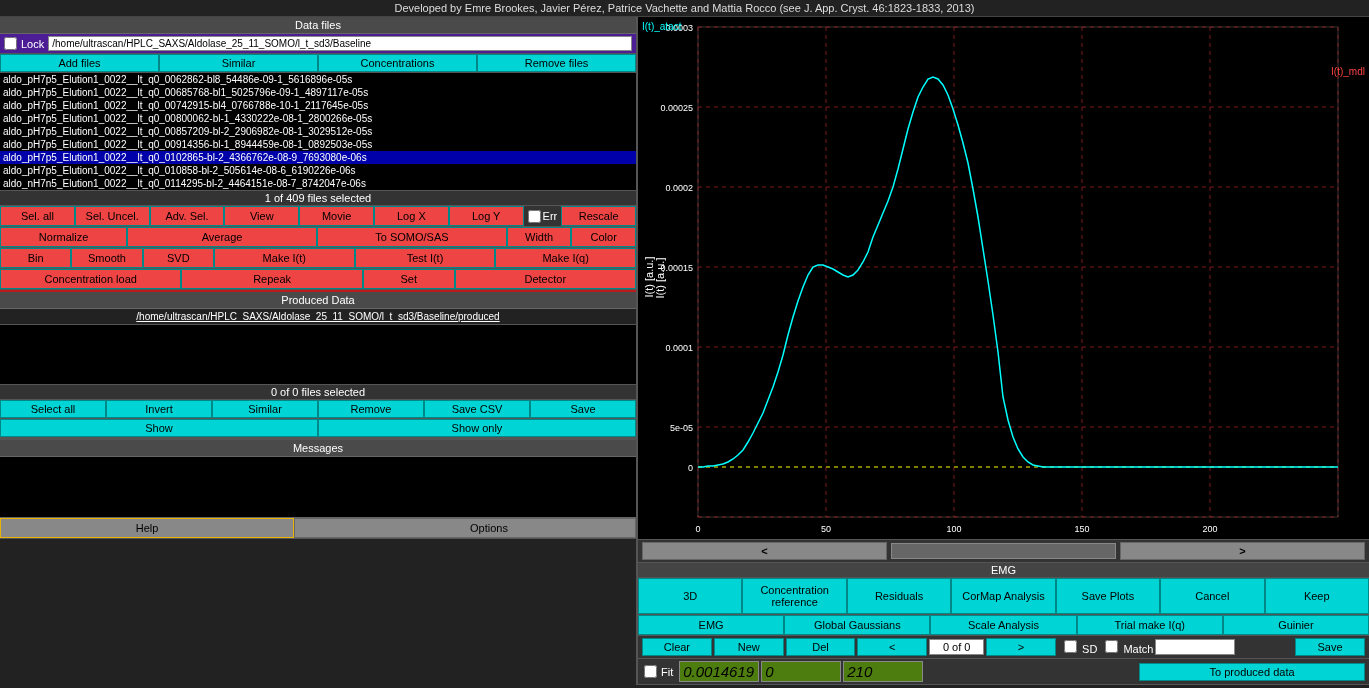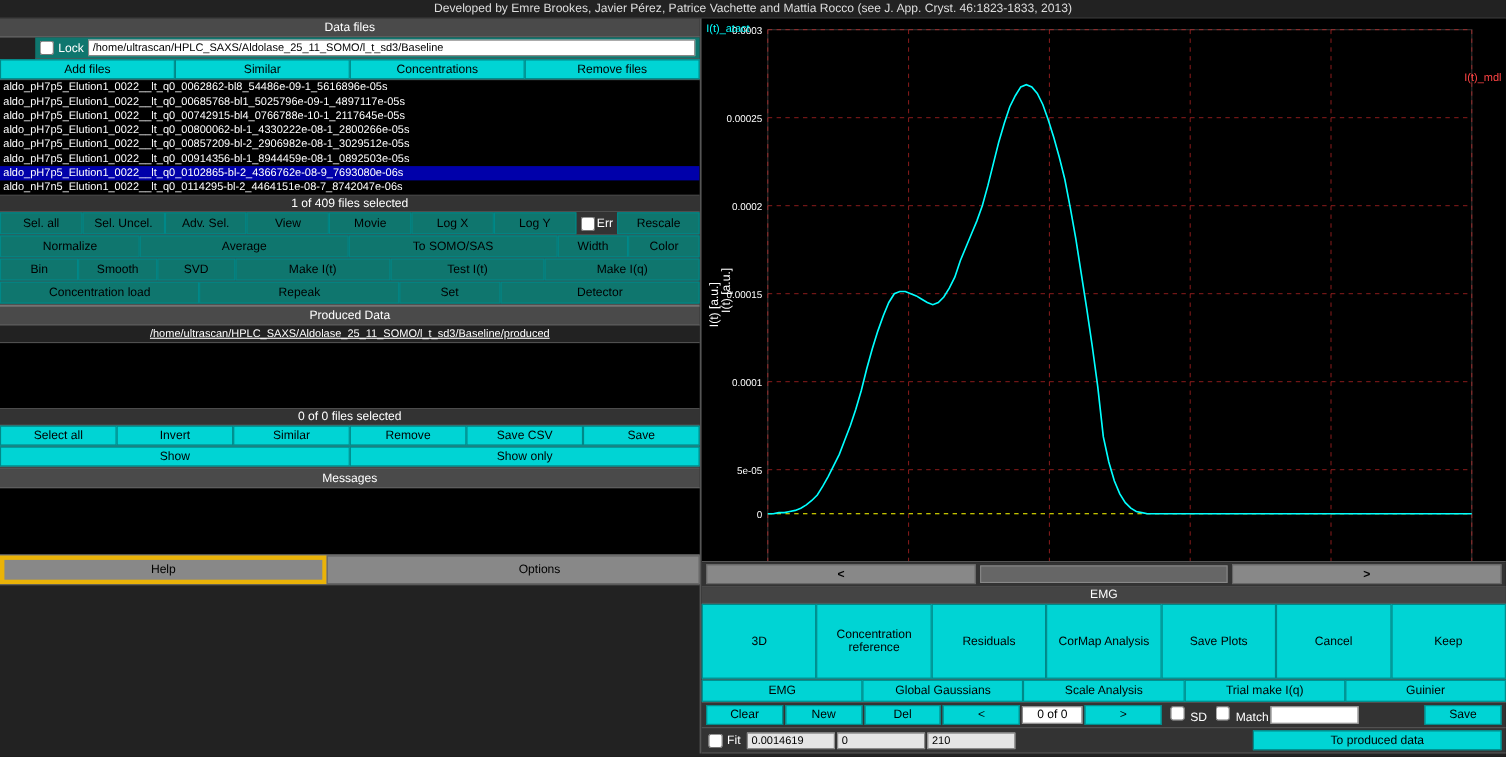--- a/index.html
+++ b/index.html
@@ -7,42 +7,42 @@
     
     .top-bar { background: #222; text-align: center; padding: 2px 0; font-size: 11px; color: #ddd; border-bottom: 1px solid #444; }
     
     .main-layout { display: flex; height: calc(688px - 20px); }
     
     
     .left-panel { width: 638px; min-width: 638px; display: flex; flex-direction: column; border-right: 2px solid #555; }
     
     .section-header { background: #4a4a4a; text-align: center; padding: 2px 0; font-size: 11px; color: #fff; border-bottom: 1px solid #666; }
     
-    .path-row { display: flex; align-items: center; padding: 2px 4px; background: #0f766e; border-bottom: 1px solid #555; margin-left: 32px; }
+    .path-row { display: flex; align-items: center; padding: 2px 4px; background: #4c1d95; border-bottom: 1px solid #555; }
     .path-row input[type="checkbox"] { margin-right: 4px; }
     .path-input { flex: 1; background: #fff; color: #000; border: 1px solid #888; font-size: 10px; padding: 1px 3px; }
     
     .btn-row { display: flex; border-bottom: 1px solid #555; }
     .btn-row button, .btn { flex: 1; background: #00d4d4; color: #000; border: 1px solid #008888; font-size: 11px; padding: 2px 0; cursor: pointer; text-align: center; }
     
     .file-list { flex: 1; background: #000; overflow-y: auto; border-bottom: 1px solid #555; max-height: 170px; }
     .file-item { color: #fff; font-size: 10px; padding: 1px 3px; white-space: nowrap; cursor: pointer; }
     .file-item.selected { background: #0000aa; color: #fff; }
     
     .status-row { text-align: center; color: #fff; background: #333; padding: 1px 0; font-size: 11px; border-bottom: 1px solid #555; }
     
     .controls-section { background: #333; }
     .ctrl-row { display: flex; border-bottom: 1px solid #555; }
-    .ctrl-row .btn { flex: 1; background: #0f766e; color: #000; border: 1px solid #008888; font-size: 11px; padding: 3px 0; cursor: pointer; text-align: center; }
+    .ctrl-row .btn { flex: 1; background: #ef4444; color: #000; border: 1px solid #008888; font-size: 11px; padding: 3px 0; cursor: pointer; text-align: center; }
     .ctrl-row .btn.wide { flex: 2; }
     .ctrl-row .btn.wider { flex: 3; }
     .ctrl-row label { display: flex; align-items: center; padding: 0 4px; font-size: 11px; color: #fff; }
     .ctrl-row label input { margin-right: 2px; }
     
-    .produced-section { background: #333; border-top: 2px solid #737373; }
+    .produced-section { background: #333; border-top: 2px solid #b91c1c; }
     .produced-path { text-align: center; color: #fff; padding: 2px; font-size: 10px; background: #222; border-bottom: 1px solid #555; text-decoration: underline; }
     .produced-list { background: #000; height: 60px; border-bottom: 1px solid #555; }
     .produced-status { text-align: center; color: #fff; background: #333; padding: 1px 0; font-size: 11px; border-bottom: 1px solid #555; }
     .produced-btns { display: flex; border-bottom: 1px solid #555; }
     .produced-btns .btn { flex: 1; }
     .produced-btns2 { display: flex; border-bottom: 1px solid #555; }
     .produced-btns2 .btn { flex: 1; }
     
     .messages-section { background: #333; border-top: 2px solid #555; }
     .messages-content { background: #000; height: 60px; }
@@ -59,34 +59,34 @@
     
     .bottom-controls { background: #333; }
     
     .emg-nav { display: flex; align-items: center; padding: 2px 4px; border-bottom: 1px solid #555; }
     .emg-nav .btn { background: #888; color: #000; border: 1px solid #666; padding: 2px 8px; cursor: pointer; font-size: 11px; }
     .emg-nav .progress-bar { flex: 1; height: 16px; background: #666; margin: 0 4px; border: 1px solid #888; }
     
     .emg-label { text-align: center; color: #fff; padding: 1px 0; font-size: 11px; border-bottom: 1px solid #555; background: #444; }
     
     .tab-row { display: flex; border-bottom: 1px solid #555; }
-    .tab-btn { flex: 1; background: #00d4d4; color: #000; border: 1px solid #008888; padding: 21px 2px; font-size: 11px; cursor: pointer; text-align: center; }
+    .tab-btn { flex: 1; background: #00d4d4; color: #000; border: 1px solid #008888; padding: 5px 2px; font-size: 11px; cursor: pointer; text-align: center; }
     
     .emg-tab-row { display: flex; border-bottom: 1px solid #555; }
     .emg-tab-btn { flex: 1; background: #00d4d4; color: #000; border: 1px solid #008888; padding: 3px 2px; font-size: 11px; cursor: pointer; text-align: center; }
     
     .emg-ctrl-row { display: flex; align-items: center; padding: 2px 4px; border-bottom: 1px solid #555; gap: 2px; }
     .emg-ctrl-row .btn { background: #00d4d4; color: #000; border: 1px solid #008888; padding: 2px 6px; cursor: pointer; font-size: 11px; }
     .emg-ctrl-row input[type="text"] { background: #fff; color: #000; border: 1px solid #888; font-size: 11px; padding: 1px 3px; }
     .emg-ctrl-row input[type="checkbox"] { margin: 0 2px; }
     .emg-ctrl-row .spacer { flex: 1; }
     
     .fit-row { display: flex; align-items: center; padding: 2px 4px; border-bottom: 1px solid #555; gap: 2px; }
     .fit-row label { color: #fff; font-size: 11px; margin-right: 4px; }
-    .fit-row input[type="text"] { background: #e5e5e5; color: #000; border: 1px solid #888; font-size: 10px; padding: 1px 3px; width: 80px; }
+    .fit-row input[type="text"] { background: #4d7c0f; color: #000; border: 1px solid #888; font-size: 15px; padding: 1px 3px; width: 80px; font-style: italic; }
     .fit-row .btn { background: #00d4d4; color: #000; border: 1px solid #008888; padding: 2px 6px; cursor: pointer; font-size: 11px; }
     .fit-row input[type="checkbox"] { margin: 0 2px; }
     .fit-row .spacer { flex: 1; }
   </style>
 </head>
 <body>
 
 <div class="top-bar">
   <span>Developed by Emre Brookes, Javier Pérez, Patrice Vachette and Mattia Rocco (see J. App. Cryst. 46:1823-1833, 2013)</span>
 </div>
@@ -112,20 +112,21 @@
       </div>
 
       <div class="file-list">
         <div class="file-item">aldo_pH7p5_Elution1_0022__lt_q0_0062862-bl8_54486e-09-1_5616896e-05s</div>
         <div class="file-item">aldo_pH7p5_Elution1_0022__lt_q0_00685768-bl1_5025796e-09-1_4897117e-05s</div>
         <div class="file-item">aldo_pH7p5_Elution1_0022__lt_q0_00742915-bl4_0766788e-10-1_2117645e-05s</div>
         <div class="file-item">aldo_pH7p5_Elution1_0022__lt_q0_00800062-bl-1_4330222e-08-1_2800266e-05s</div>
         <div class="file-item">aldo_pH7p5_Elution1_0022__lt_q0_00857209-bl-2_2906982e-08-1_3029512e-05s</div>
         <div class="file-item">aldo_pH7p5_Elution1_0022__lt_q0_00914356-bl-1_8944459e-08-1_0892503e-05s</div>
         <div class="file-item selected">aldo_pH7p5_Elution1_0022__lt_q0_0102865-bl-2_4366762e-08-9_7693080e-06s</div>
+        <div class="file-item">aldo_pH7p5_Elution1_0022__lt_q0_010858-bl-2_505614e-08-6_6190226e-06s</div>
         <div class="file-item">aldo_nH7n5_Elution1_0022__lt_q0_0114295-bl-2_4464151e-08-7_8742047e-06s</div>
       </div>
 
       <div class="status-row">1 of 409 files selected</div>
 
       <div class="controls-section">
         <div class="ctrl-row">
           <button class="btn">Sel. all</button>
           <button class="btn">Sel. Uncel.</button>
           <button class="btn">Adv. Sel.</button>
@@ -181,21 +182,21 @@
         <button class="btn">Show only</button>
       </div>
     </div>
 
     <div class="messages-section">
       <div class="section-header">Messages</div>
       <div class="messages-content"></div>
     </div>
 
     <div class="bottom-bar btn-row">
-      <button class="btn" style="background:#888; border:4px solid #eab308;">Help</button>
+      <button class="btn" style="background:#888; border:1px solid #eab308;">Help</button>
       <button class="btn" style="background:#888; border:1px solid #666;padding-left:48px;">Options</button>
     </div>
 
   </div>
 
   <div class="right-panel">
 
     <div class="chart-area" style="position:relative; flex:1; min-height:0;">
       <div style="position:absolute; top:4px; left:4px; color:#00ffff; font-size:10px;">I(t)_atact</div>
       <div style="position:absolute; top:16px; right:4px; color:#ff4444; font-size:10px;margin-top:33px;">I(t)_mdl</div>

